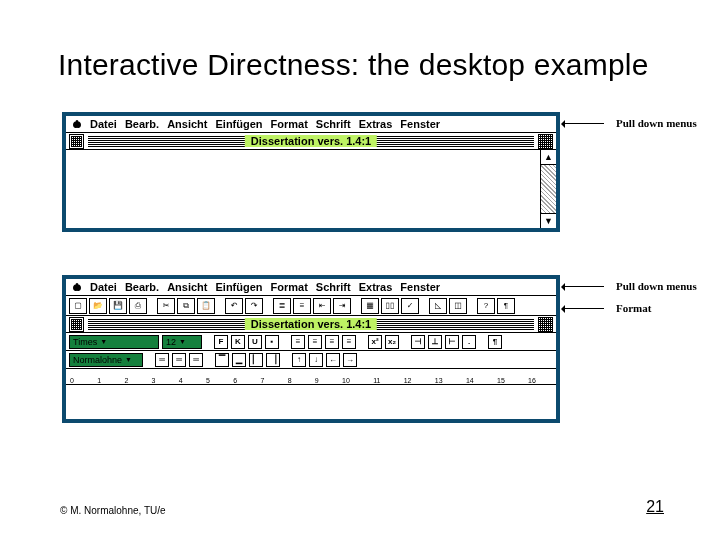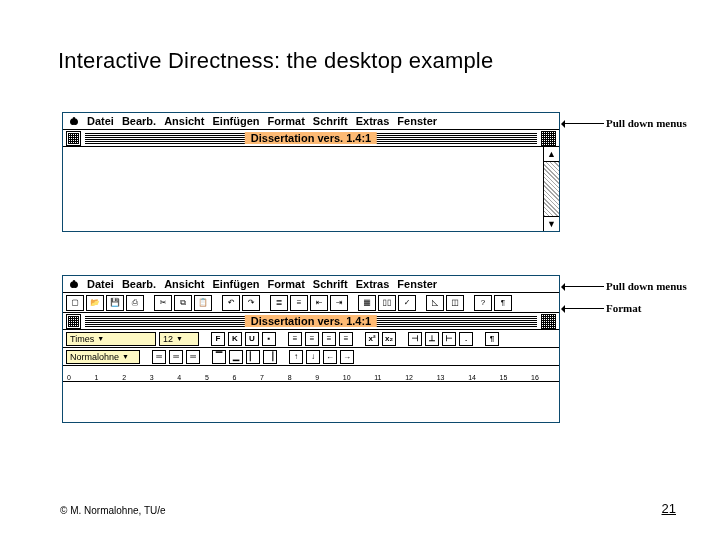--- a/index.html
+++ b/index.html
@@ -8,30 +8,30 @@
     height: 540px;
     background: #fff;
     font-family: Arial, Helvetica, sans-serif;
     position: relative;
     overflow: hidden;
   }
   .title {
     position: absolute;
     top: 48px;
     left: 58px;
-    font-size: 22px;
+    font-size: 30px;
     color: #000;
     letter-spacing: 0.2px;
   }
   .screenshot {
     position: absolute;
     left: 62px;
     width: 498px;
     background: #fff;
-    border: 1px solid #0c4a6e;
+    border: 4px solid #0c4a6e;
   }
   .s1 { top: 112px; height: 120px; }
   .s2 { top: 275px; height: 148px; }
 
   .menubar {
     height: 17px;
     border-bottom: 1px solid #000;
     display: flex;
     align-items: center;
     gap: 8px;
@@ -66,21 +66,21 @@
   }
   .hash {
     flex: 1;
     height: 12px;
     margin: 0 4px;
     background: repeating-linear-gradient(0deg,#000 0 1px,transparent 1px 2px);
   }
   .wtitle {
     position: absolute;
     left: 50%; transform: translateX(-50%);
-    background: #fdba74;
+    background: #bef264;
     padding: 0 6px;
     font-size: 11px;
     font-weight: bold;
     font-family: "Helvetica Neue", Arial, sans-serif;
     white-space: nowrap;
   }
   .zoombox {
     width: 15px; height: 15px;
     margin-right: 3px;
     background:
@@ -141,21 +141,21 @@
     font-size:9px;
     font-family: Arial,sans-serif;
   }
   .dropdown {
     border:1px solid #000;
     height:14px;
     display:flex;
     align-items:center;
     padding: 0 3px;
     gap:3px;
-    background:#fef9c3;
+    background:#15803d;
   }
   .dd-arrow { font-size:7px; }
   .mini {
     width:14px;height:14px;border:1px solid #000;
     display:flex;align-items:center;justify-content:center;
     font-size:8px;font-weight:bold;
     background:#fff;
   }
   .ruler {
     height: 16px;
@@ -184,32 +184,32 @@
     background:#000;
     position:relative;
   }
   .anno .arrow-line::before {
     content:"";
     position:absolute;
     left:-5px; top:-3px;
     border: 4px solid transparent;
     border-right-color:#000;
   }
-  .anno .lbl { margin-left:2px; white-space:nowrap; }
+  .anno .lbl { margin-left:12px; white-space:nowrap; }
 
   .footer-left {
     position:absolute;
     left:60px; bottom:24px;
     font-size:10px;
     font-family: Arial,sans-serif;
   }
   .footer-right {
     position:absolute;
-    right:44px; bottom:24px;
-    font-size:13px;
+    right:56px; bottom:24px;
+    font-size:16px;
     font-family: Arial,sans-serif;
     text-decoration: underline;
   }
 </style>
 </head>
 <body>
 
 <div class="title">Interactive Directness: the desktop example</div>
 
 <div class="screenshot s1">

